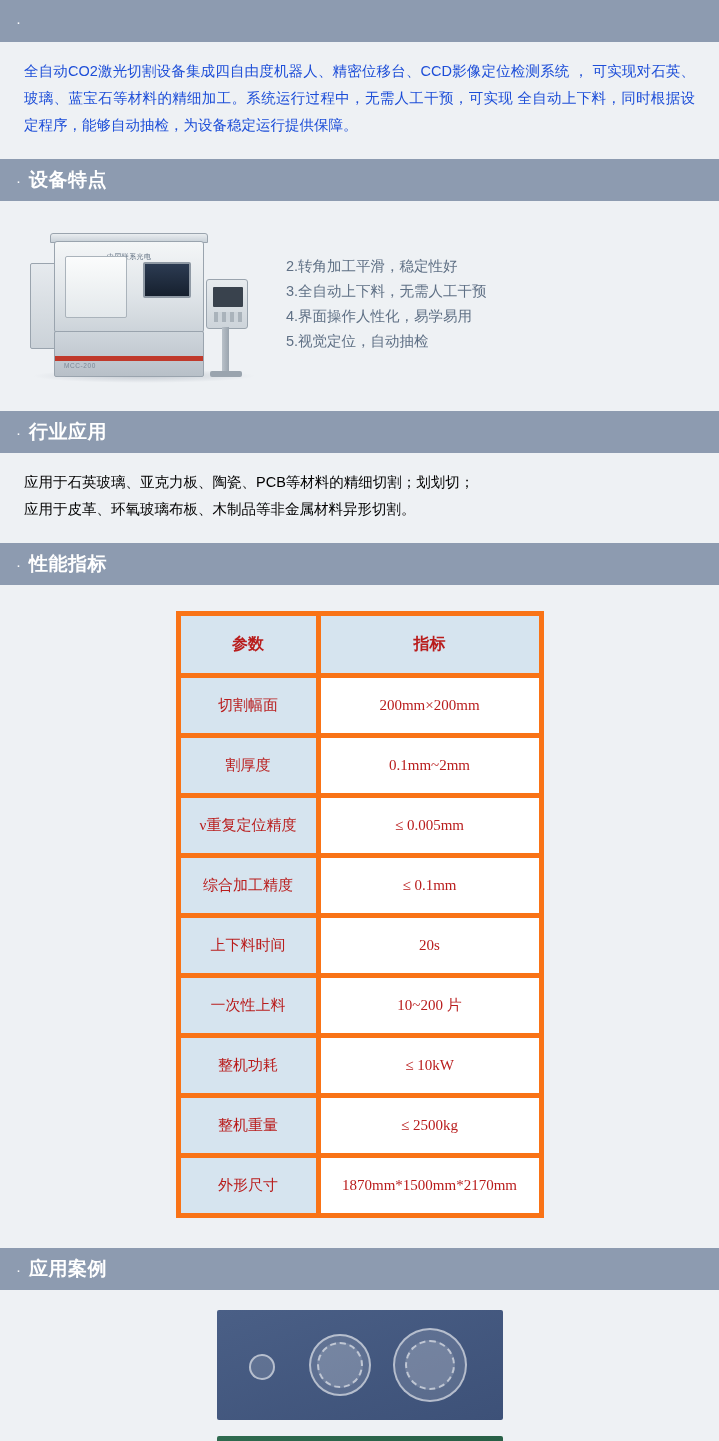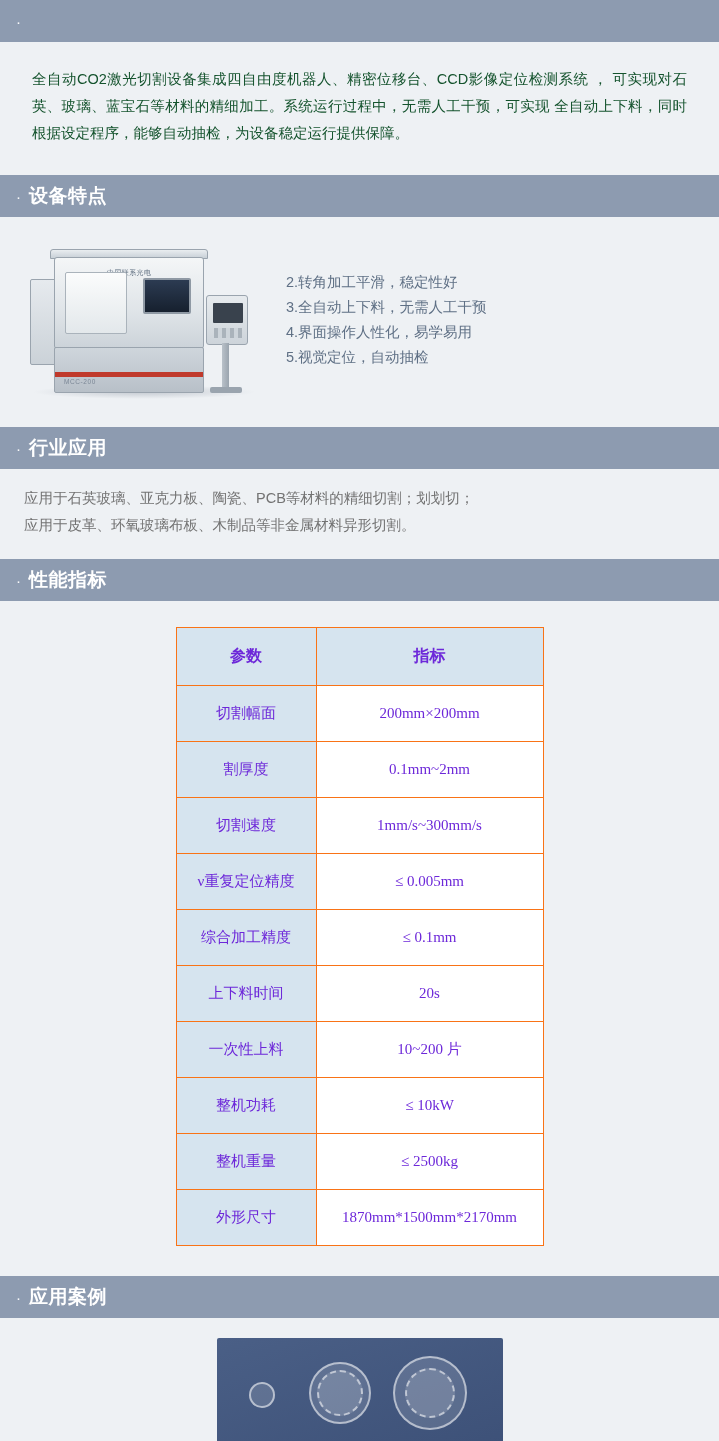--- a/index.html
+++ b/index.html
@@ -39,25 +39,25 @@
     letter-spacing: .5px;
     white-space: nowrap;
   }
 
   
   .block {
     background: #eef1f4;
     padding: 16px 24px 20px 24px;
   }
   .intro-p {
-    color: #14532d;
+    color: #1d4ed8;
     font-size: 14.5px;
     line-height: 27px;
     text-align: justify;
-    margin: 8px;
+    margin: 0;
   }
 
   
   .features-wrap {
     background: #eef1f4;
     display: flex;
     align-items: center;
     padding: 18px 10px 22px 10px;
     min-height: 208px;
   }
@@ -161,45 +161,45 @@
   .m-side {
     position: absolute; left: 6px; bottom: 40px;
     width: 26px; height: 86px;
     background: linear-gradient(180deg,#e6eaee,#cbd2d8);
     border: 1px solid #9aa4ae;
     border-radius: 2px 0 0 2px;
   }
 
   
   .apply-p {
-    color: #737373;
+    color: #000000;
     font-size: 14.5px;
     line-height: 27px;
     margin: 0;
   }
 
   
   .table-wrap {
     background: #eef1f4;
     padding: 26px 0 30px 0;
     display: flex;
     justify-content: center;
   }
   table.spec {
     border-collapse: collapse;
     width: 368px;
     background: #ffffff;
     font-family: "Liberation Serif", "DejaVu Serif", serif;
   }
   table.spec th, table.spec td {
-    border: 1px solid #f97316;
+    border: 5px solid #f97316;
     text-align: center;
     height: 37px;
     font-size: 15px;
-    color: #6d28d9;
+    color: #b91c1c;
     padding: 18px 4px;
   }
   table.spec th {
     background: #d6e4ef;
     font-weight: bold;
     font-size: 16px;
   }
   table.spec td.param {
     width: 140px;
     background: #d6e4ef;
@@ -374,24 +374,20 @@
       <tbody>
         <tr>
           <td class="param">切割幅面</td>
           <td class="value">200mm×200mm</td>
         </tr>
         <tr>
           <td class="param">割厚度</td>
           <td class="value">0.1mm~2mm</td>
         </tr>
         <tr>
-          <td class="param">切割速度</td>
-          <td class="value">1mm/s~300mm/s</td>
-        </tr>
-        <tr>
           <td class="param">ν重复定位精度</td>
           <td class="value">≤ 0.005mm</td>
         </tr>
         <tr>
           <td class="param">综合加工精度</td>
           <td class="value">≤ 0.1mm</td>
         </tr>
         <tr>
           <td class="param">上下料时间</td>
           <td class="value">20s</td>

